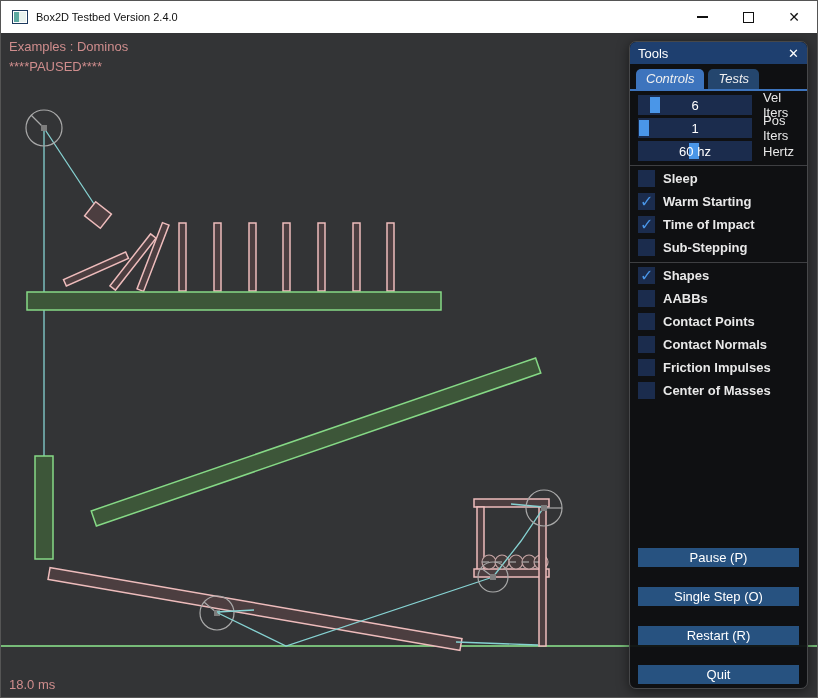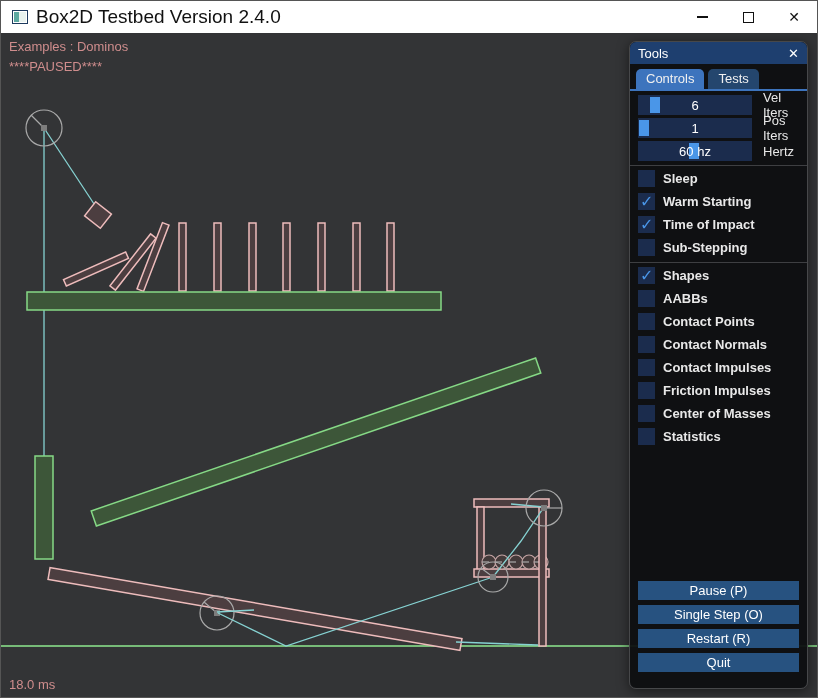--- a/index.html
+++ b/index.html
@@ -12,21 +12,21 @@
   html,body { margin:0; padding:0; }
   body {
     width:818px; height:698px; overflow:hidden; background:#222;
     font-family:"Liberation Sans","DejaVu Sans",sans-serif;
   }
   .window { width:818px; height:698px; border:1px solid #555; display:flex; flex-direction:column; }
 
   
   .titlebar { height:32px; background:#ffffff; display:flex; align-items:center; flex:0 0 32px; }
   .app-icon { width:16px; height:14px; margin:0 8px 0 11px; border:1px solid #1d3a5e; background:linear-gradient(90deg,#5ba8a0 0 45%, #e8f2ee 45% 100%); box-shadow:inset 0 0 0 1px #ffffff; }
-  .title-text { font-size:19px; color:#111; }
+  .title-text { font-size:11px; color:#111; }
   .win-controls { margin-left:auto; display:flex; height:100%; }
   .win-btn { width:46px; display:flex; align-items:center; justify-content:center; font-size:14px; color:#111; }
   .max-glyph { width:11px; height:11px; border:1px solid #111; }
   .min-glyph { width:11px; height:1.5px; background:#111; }
 
   
   .content { position:relative; flex:1; background:var(--scene-bg); overflow:hidden; }
   svg.scene { position:absolute; left:0; top:0; }
   .sh-pink { fill:#4c3e40; stroke:var(--dynamic-pink); stroke-width:1.5; }
   .sh-green { fill:#3d5639; stroke:var(--static-green); stroke-width:1.5; }
@@ -43,39 +43,39 @@
   
   .tools-panel {
     position:absolute; left:628px; top:8px; width:179px; height:648px;
     background:rgba(13,14,16,0.94); border:1px solid #47484a; border-radius:7px;
     display:flex; flex-direction:column; box-shadow:0 2px 12px rgba(0,0,0,.5);
     color:#e8e8e8; font-size:13px;
   }
   .panel-header { height:22px; flex:0 0 22px; background:var(--panel-header); border-radius:6px 6px 0 0;
     display:flex; align-items:center; padding:0 8px; color:#fff;justify-content:center; }
   .panel-close { margin-left:auto; font-size:13px; line-height:1; cursor:default; }
-  .tabs { display:flex; gap:4px; padding:5px 6px 0; border-bottom:2px solid var(--tab-active); align-items:flex-end; flex:0 0 26px; }
+  .tabs { display:flex; gap:4px; padding:5px 6px 0; border-bottom:2px solid var(--tab-active); align-items:flex-end; flex:0 0 26px;font-style:italic; }
   .tab { padding:2px 10px 3px; background:var(--tab-inactive); border-radius:5px 5px 0 0; color:#f0f0f0; }
   .tab.active { background:var(--tab-active); }
   .panel-content { padding:4px 8px 0; flex:1; }
 
   .slider-row { display:flex; align-items:center; height:20px; margin-bottom:3px; }
   .slider-track { position:relative; width:114px; height:20px; background:var(--control-track); flex:0 0 114px; }
   .slider-handle { position:absolute; top:2px; width:10px; height:16px; background:var(--accent-blue); }
   .slider-value { position:absolute; inset:0; display:flex; align-items:center; justify-content:center; color:#fff; }
   .slider-label { margin-left:11px; }
 
   .separator { height:1px; background:#3e3f42; margin:4px -8px; }
 
   .check-row { display:flex; align-items:center; height:17px; margin-bottom:6px; }
   .checkbox { width:17px; height:17px; background:var(--control-track); position:relative; flex:0 0 17px; }
   .checkbox.checked::after { content:"\2713"; position:absolute; left:2px; top:-1px; color:var(--accent-blue); font-size:16px; font-weight:bold; }
   .check-label { margin-left:8px;font-weight:bold; }
 
-  .panel-buttons { display:flex; flex-direction:column; gap:5px; padding:3px 8px 16px; }
+  .panel-buttons { display:flex; flex-direction:column; gap:20px; padding:3px 8px 4px; }
   .panel-btn { height:19px; background:var(--button-blue); color:#fff; font-size:13px;
     border:none; display:flex; align-items:center; justify-content:center; font-family:inherit; }
 </style>
 </head>
 <body>
 
 <div class="window">
 
   <div class="titlebar">
     <span class="app-icon"></span>
@@ -236,33 +236,25 @@
             <div class="check-row">
     <span class="checkbox"></span>
     <span class="check-label">Contact Points</span>
   </div>
             <div class="check-row">
     <span class="checkbox"></span>
     <span class="check-label">Contact Normals</span>
   </div>
             <div class="check-row">
     <span class="checkbox"></span>
-    <span class="check-label">Contact Impulses</span>
-  </div>
-            <div class="check-row">
-    <span class="checkbox"></span>
     <span class="check-label">Friction Impulses</span>
   </div>
             <div class="check-row">
     <span class="checkbox"></span>
     <span class="check-label">Center of Masses</span>
-  </div>
-            <div class="check-row">
-    <span class="checkbox"></span>
-    <span class="check-label">Statistics</span>
   </div>
           </div>
       </div>
       <div class="panel-buttons">
           <button class="panel-btn">Pause (P)</button>
           <button class="panel-btn">Single Step (O)</button>
           <button class="panel-btn">Restart (R)</button>
           <button class="panel-btn">Quit</button>
         </div>
     </div>

